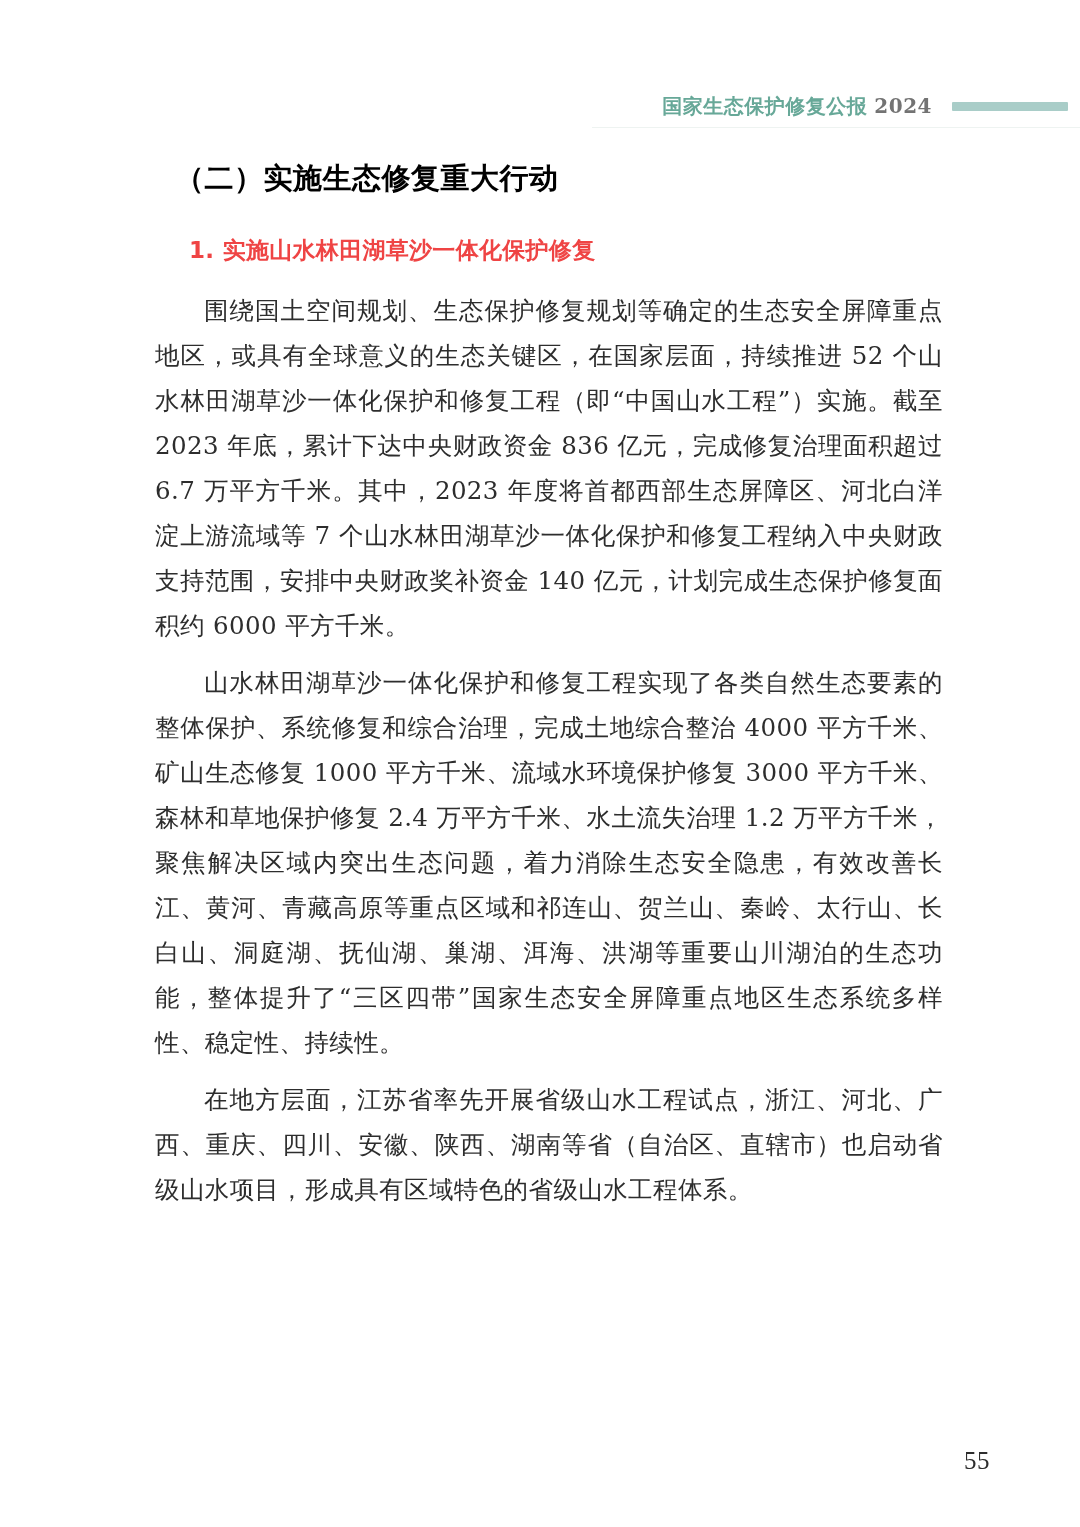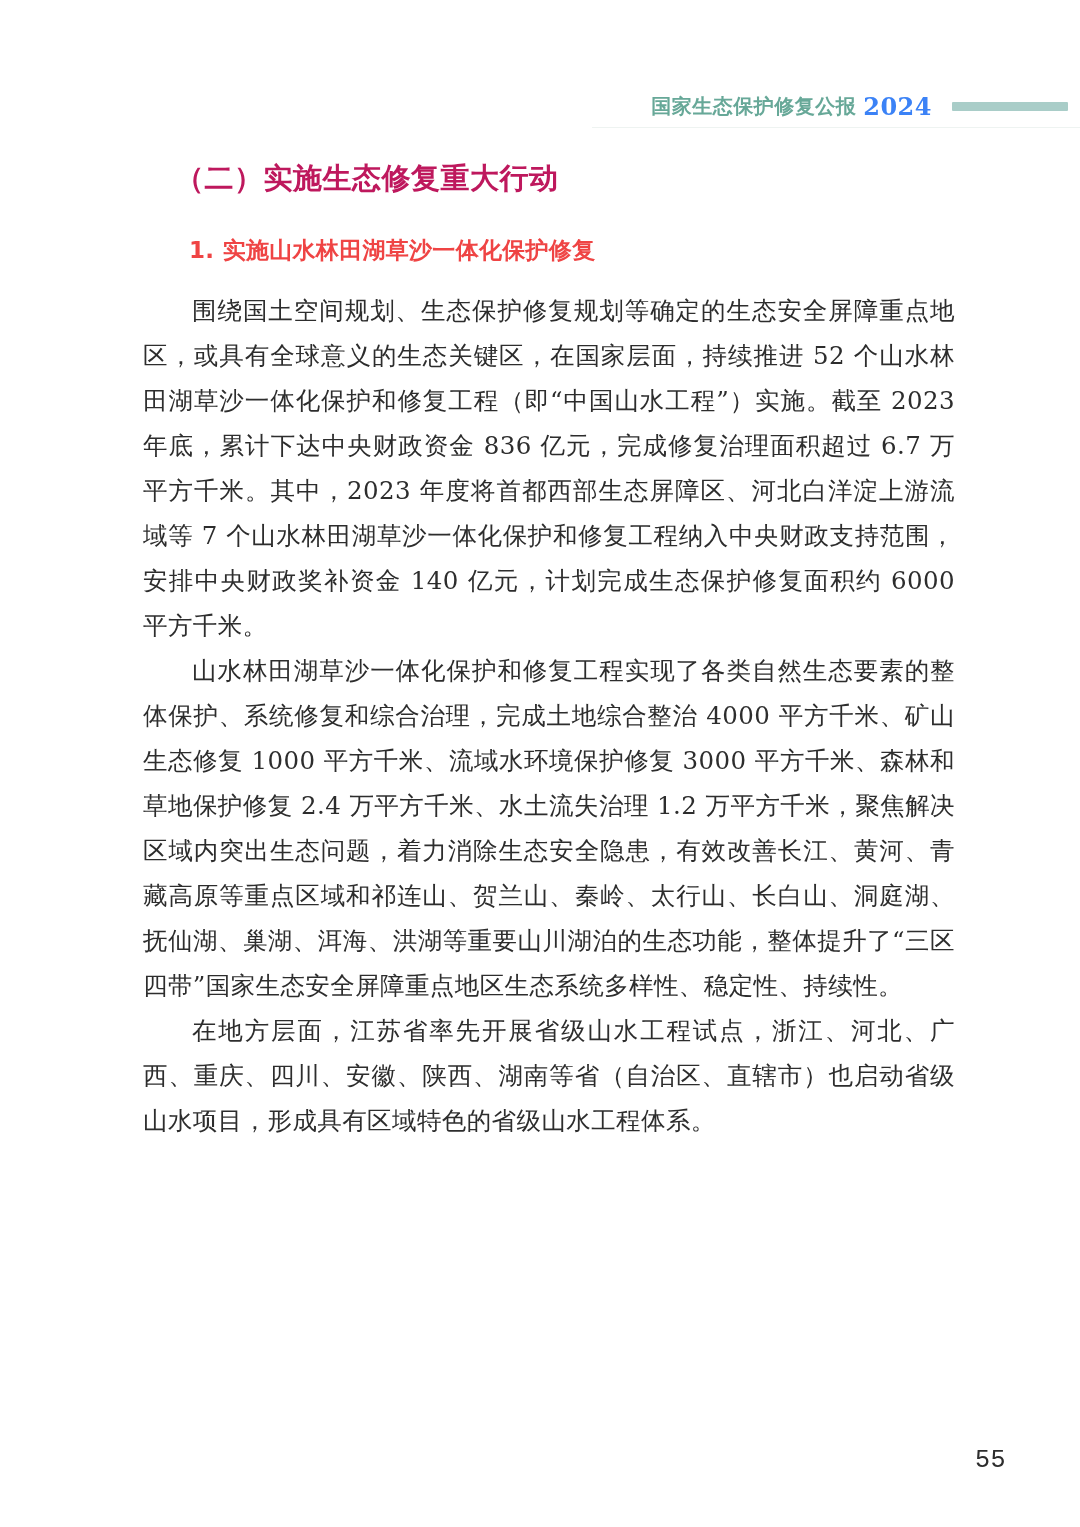--- a/index.html
+++ b/index.html
@@ -35,22 +35,22 @@
     font-weight: bold;
     font-size: 20px;
     letter-spacing: 0.5px;
     color: #67a898;
     white-space: nowrap;
     line-height: 1;
   }
   .header-year {
     font-family: "DejaVu Serif", "Liberation Serif", serif;
     font-weight: bold;
-    font-size: 24px;
-    color: #3b82f6;
+    font-size: 20px;
+    color: #737373;
     margin-left: 7px;
     letter-spacing: 0.5px;
   }
   .header-rule {
     margin-left: 20px;
     width: 116px;
     height: 9px;
     background: #a9cdc8;
     border-radius: 1px;
   }
@@ -71,59 +71,59 @@
     width: 812px;
   }
 
   h2.section-heading {
     margin: 0;
     padding: 0;
     font-family: "DejaVu Sans", "Liberation Sans", sans-serif;
     font-weight: bold;
     font-size: 29px;
     line-height: 1.25;
-    color: #be185d;
+    color: #000000;
     letter-spacing: 0.5px;
     text-indent: 32px;
   }
 
   h3.sub-heading {
     margin: 40px 0 0 0;
     padding: 0;
     font-family: "DejaVu Sans", "Liberation Sans", sans-serif;
     font-weight: bold;
     font-size: 23px;
     line-height: 1.3;
     color: #ef4444;
     letter-spacing: 0.3px;
     text-indent: 46px;
   }
 
   p.body-para {
-    margin: 0;
+    margin: 12px;
     padding: 0;
     font-family: "DejaVu Serif", "Liberation Serif", serif;
     font-size: 24.5px;
     line-height: 45px;
     color: #2d2d2d;
     text-align: justify;
     text-justify: inter-character;
     text-indent: 2em;
     letter-spacing: 0.4px;
   }
   p.body-para.first {
     margin-top: 22px;
   }
 
   
   .folio {
     position: absolute;
-    right: 74px;
+    right: 90px;
     bottom: 52px;
-    font-family: Liberation Mono, monospace;
+    font-family: Liberation Serif, serif;
     font-size: 25px;
     color: #2d2d2d;
     letter-spacing: 0.5px;
   }
 </style>
 </head>
 <body>
 
 <div class="page">
 

